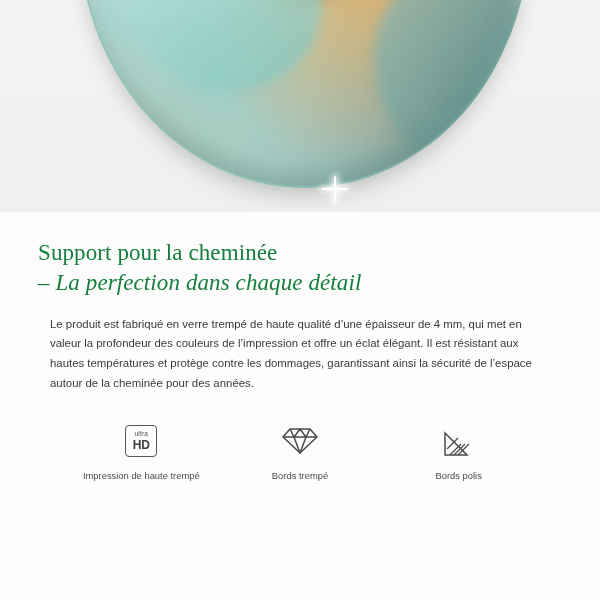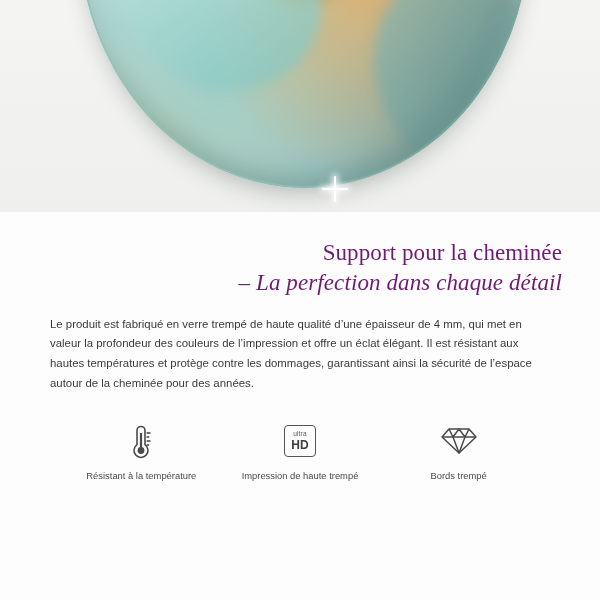--- a/index.html
+++ b/index.html
@@ -92,25 +92,24 @@
   .sparkle::after  { left: 0; top: 12px; width: 26px; height: 2px; }
 
   
   .content {
     padding: 26px 38px 0 38px;
   }
   .headline {
     font-family: "Liberation Serif", serif;
     font-size: 23px;
     line-height: 1.32;
-    color: #701a75;
+    color: #15803d;
     font-weight: 400;
     margin: 0 0 16px 0;
     letter-spacing: .1px;
-    text-align: right;
   }
   .headline .line2 { display: block; font-style: italic; }
   .body-copy {
     font-size: 11.4px;
     line-height: 1.72;
     color: #3a3a3a;
     margin: 12px;
     max-width: 520px;
   }
 
@@ -174,34 +173,20 @@
 
   <div class="content">
     <h1 class="headline">
       <span>Support pour la cheminée</span>
       <span class="line2">– La perfection dans chaque détail</span>
     </h1>
     <p class="body-copy">Le produit est fabriqué en verre trempé de haute qualité d’une épaisseur de 4 mm, qui met en valeur la profondeur des couleurs de l’impression et offre un éclat élégant. Il est résistant aux hautes températures et protège contre les dommages, garantissant ainsi la sécurité de l’espace autour de la cheminée pour des années.</p>
 
     <div class="features">
 
-      <div class="feature">
-        <div class="feature-icon">
-          <svg width="34" height="40" viewBox="0 0 34 40" fill="none" stroke="#4a4a4a" stroke-width="1.6">
-            <path d="M17 5.5a4 4 0 0 1 4 4v14.2a7 7 0 1 1-8 0V9.5a4 4 0 0 1 4-4z"></path>
-            <circle cx="17" cy="29.5" r="3.4" fill="#4a4a4a" stroke="none"></circle>
-            <rect x="15.9" y="12" width="2.2" height="15" fill="#4a4a4a" stroke="none"></rect>
-            <line x1="22.6" y1="12" x2="26.5" y2="12"></line>
-            <line x1="22.6" y1="16" x2="25.2" y2="16"></line>
-            <line x1="22.6" y1="20" x2="26.5" y2="20"></line>
-            <line x1="22.6" y1="24" x2="25.2" y2="24"></line>
-          </svg>
-        </div>
-        <div class="feature-label">Résistant à la température</div>
-      </div>
 
       <div class="feature">
         <div class="feature-icon">
           <div class="ultrahd-box">
             <span class="u1">ultra</span>
             <span class="u2">HD</span>
           </div>
         </div>
         <div class="feature-label">Impression de haute trempé</div>
       </div>
@@ -212,17 +197,29 @@
           <svg width="40" height="34" viewBox="0 0 40 34" fill="none" stroke="#4a4a4a" stroke-width="1.5" stroke-linejoin="round">
             <path d="M10 5h20l7 8-17 16L3 13l7-8z"></path>
             <path d="M3 13h34"></path>
             <path d="M10 5l4 8 6-8 6 8 4-8"></path>
             <path d="M14 13l6 16 6-16"></path>
           </svg>
         </div>
         <div class="feature-label">Bords trempé</div>
       </div>
 
+      <div class="feature">
+        <div class="feature-icon">
+          <svg width="34" height="34" viewBox="0 0 34 34" fill="none" stroke="#4a4a4a" stroke-width="1.5">
+            <path d="M3 31V9L25 31H3z" fill="none"></path>
+            <path d="M8 31L19 20" stroke-width="1.2"></path>
+            <path d="M12 31L23 20" stroke-width="1.2"></path>
+            <path d="M16 31L27 20" stroke-width="1.2"></path>
+            <path d="M5 25L16 14" stroke-width="1.2"></path>
+          </svg>
+        </div>
+        <div class="feature-label">Bords polis</div>
+      </div>
 
 
     </div>
   </div>
 </div>
 
 </body></html>

